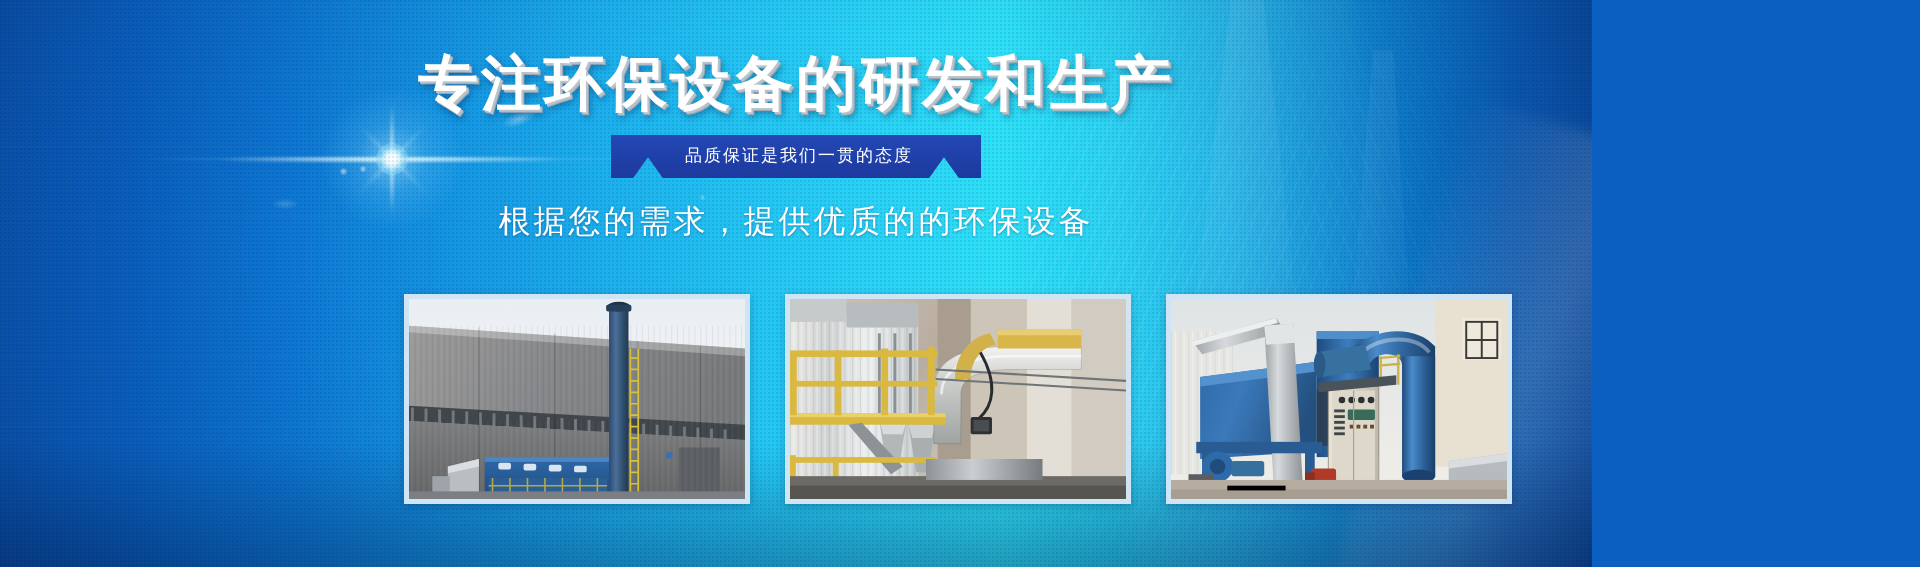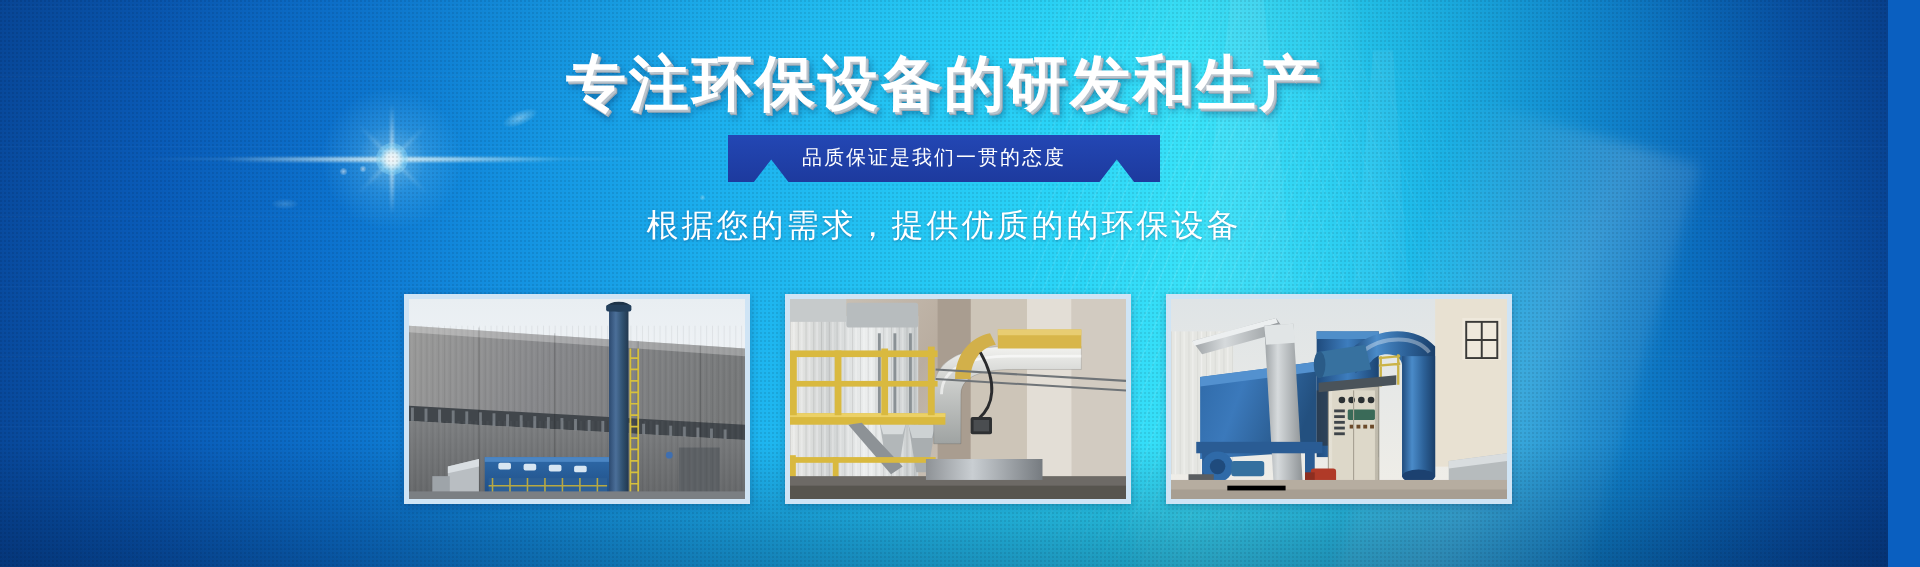--- a/index.html
+++ b/index.html
@@ -1,21 +1,21 @@
 <!DOCTYPE html>
 <html><head>
 <meta charset="utf-8">
 <style>
   * { margin:0; padding:0; box-sizing:border-box; }
   html, body { width:1920px; height:567px; overflow:hidden; background:#0a5fc0; }
   body { font-family:"Liberation Sans", sans-serif; }
 
   .banner {
     position:relative;
-    width:1888px; height:567px;
+    width:1592px; height:567px;
     overflow:hidden;
     background:
       linear-gradient(90deg,
         #0a57b5 0%,
         #0a62c4 8%,
         #0d78d6 18%,
         #1494e2 28%,
         #1cb0ee 38%,
         #24c6f4 48%,
         #2ad4f7 56%,
@@ -187,23 +187,23 @@
 
   .badge-wrap {
     margin-top:20px;
     position:relative;
   }
   .badge {
     position:relative;
     background:#1f3fa8;
     background:linear-gradient(180deg,#2347b4 0%, #1d3a9e 100%);
     color:#ffffff;
-    font-size:20px;
+    font-size:17px;
     letter-spacing:2px;
-    padding:9px 94px 11px 74px;
+    padding:9px 68px 11px 74px;
     white-space:nowrap;
     clip-path:polygon(0% 0%, 100% 0%, 100% 100%, 94% 100%, 90% 52%, 86% 100%, 14% 100%, 10% 52%, 6% 100%, 0% 100%);
     box-shadow:0 2px 6px rgba(0,25,70,0.30);
     text-align:center;
   }
 
   .subline {
     margin-top:22px;
     font-size:32px;
     letter-spacing:3px;

